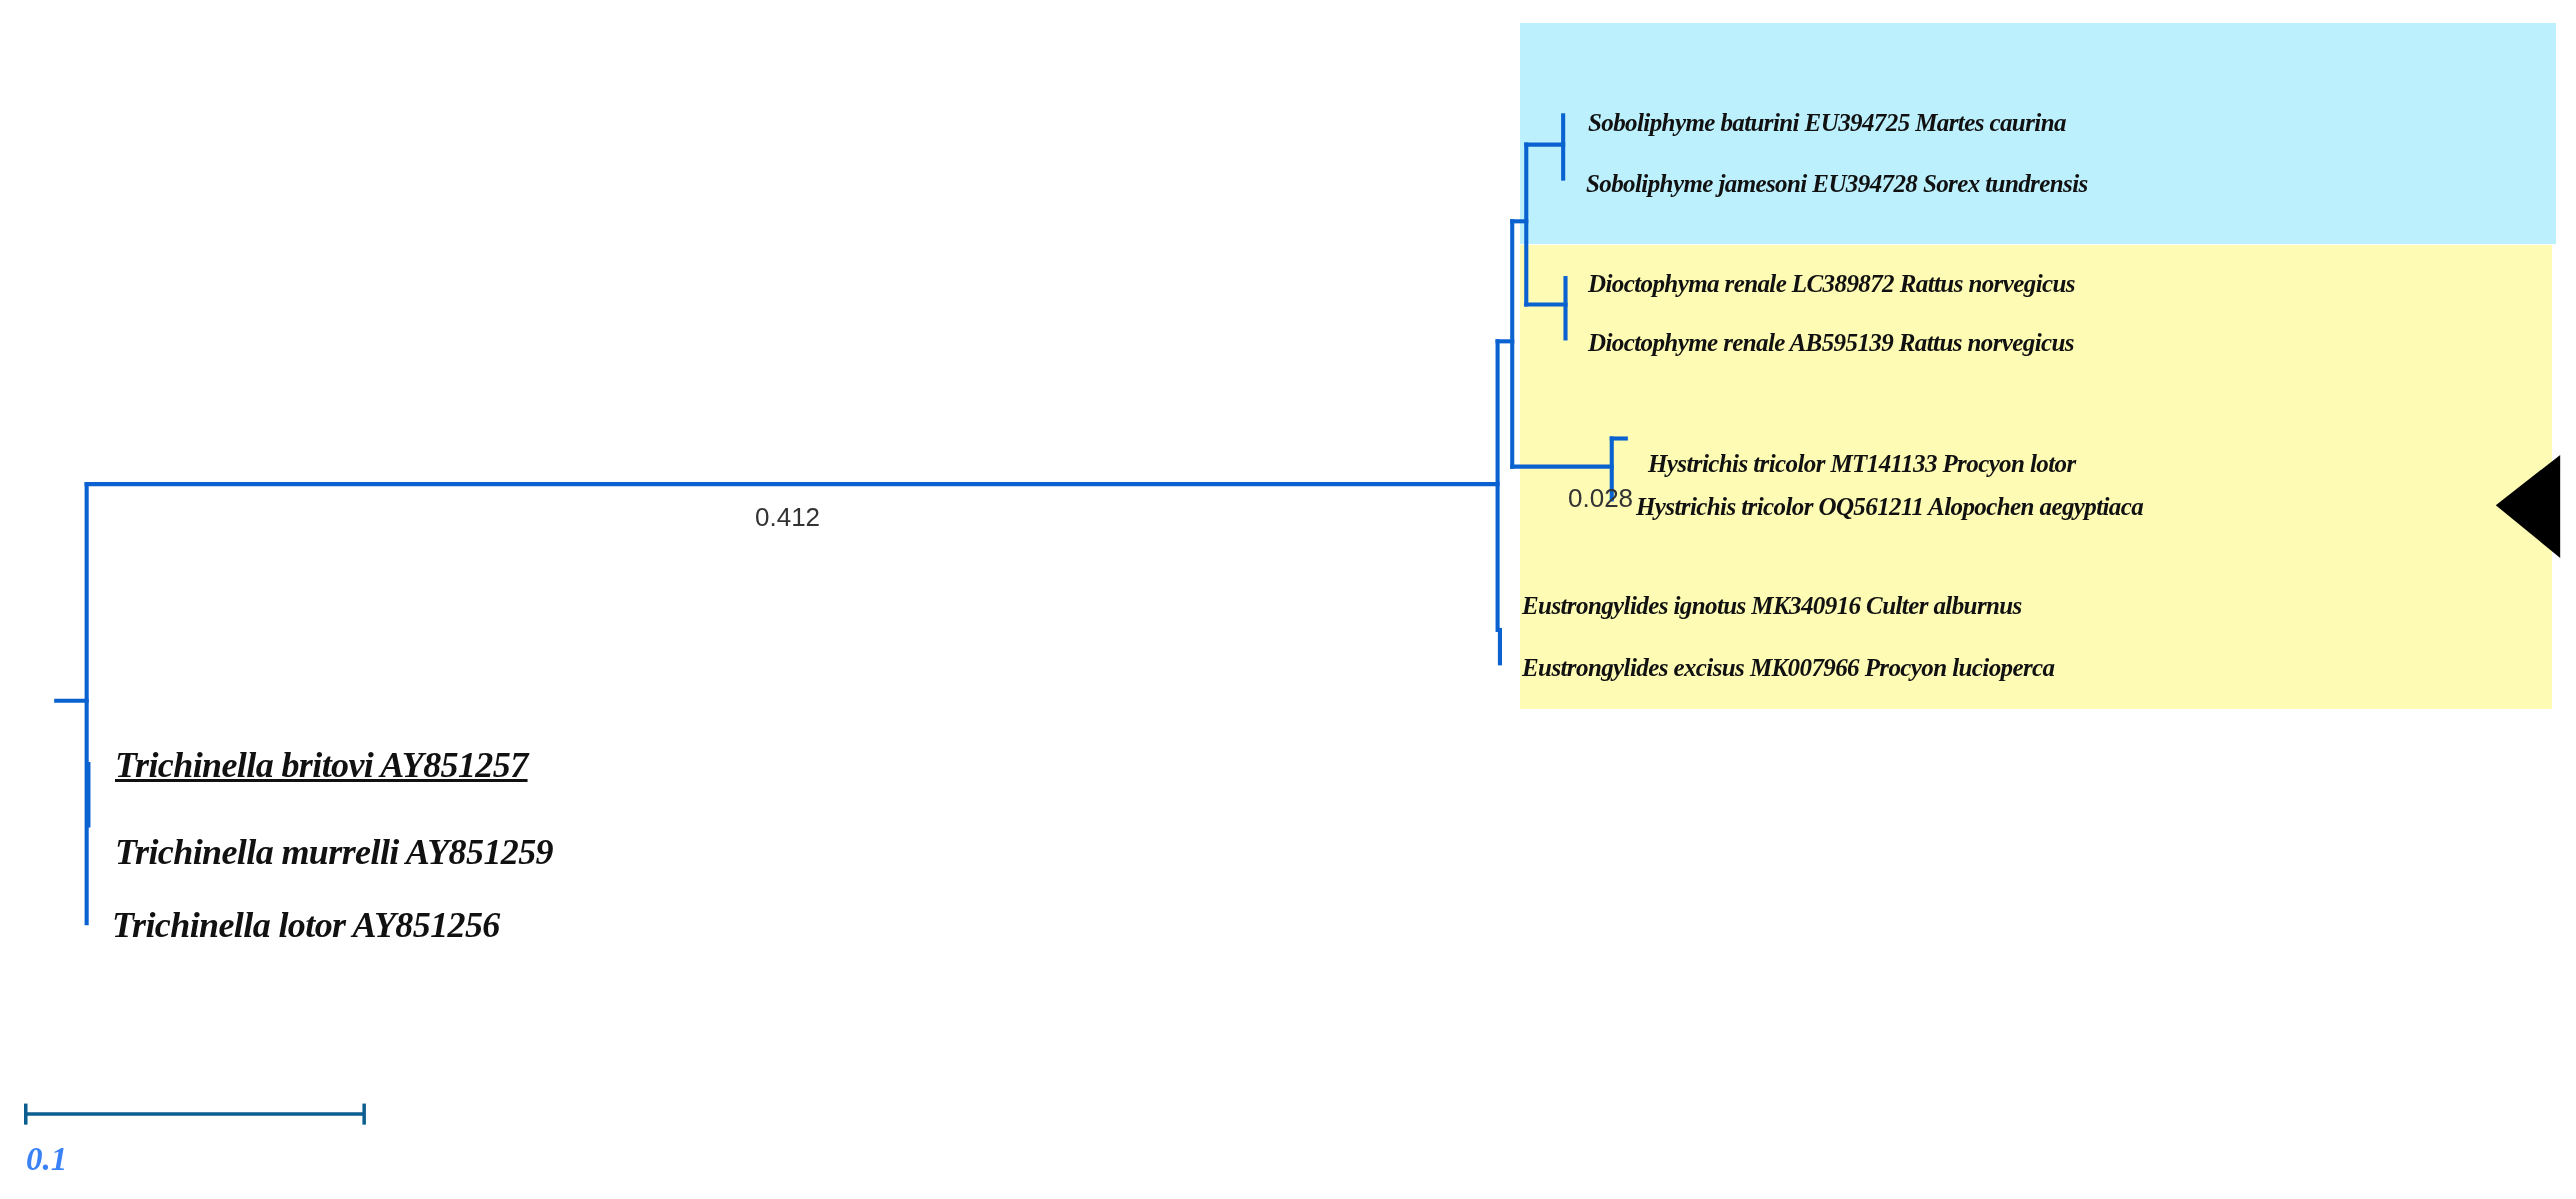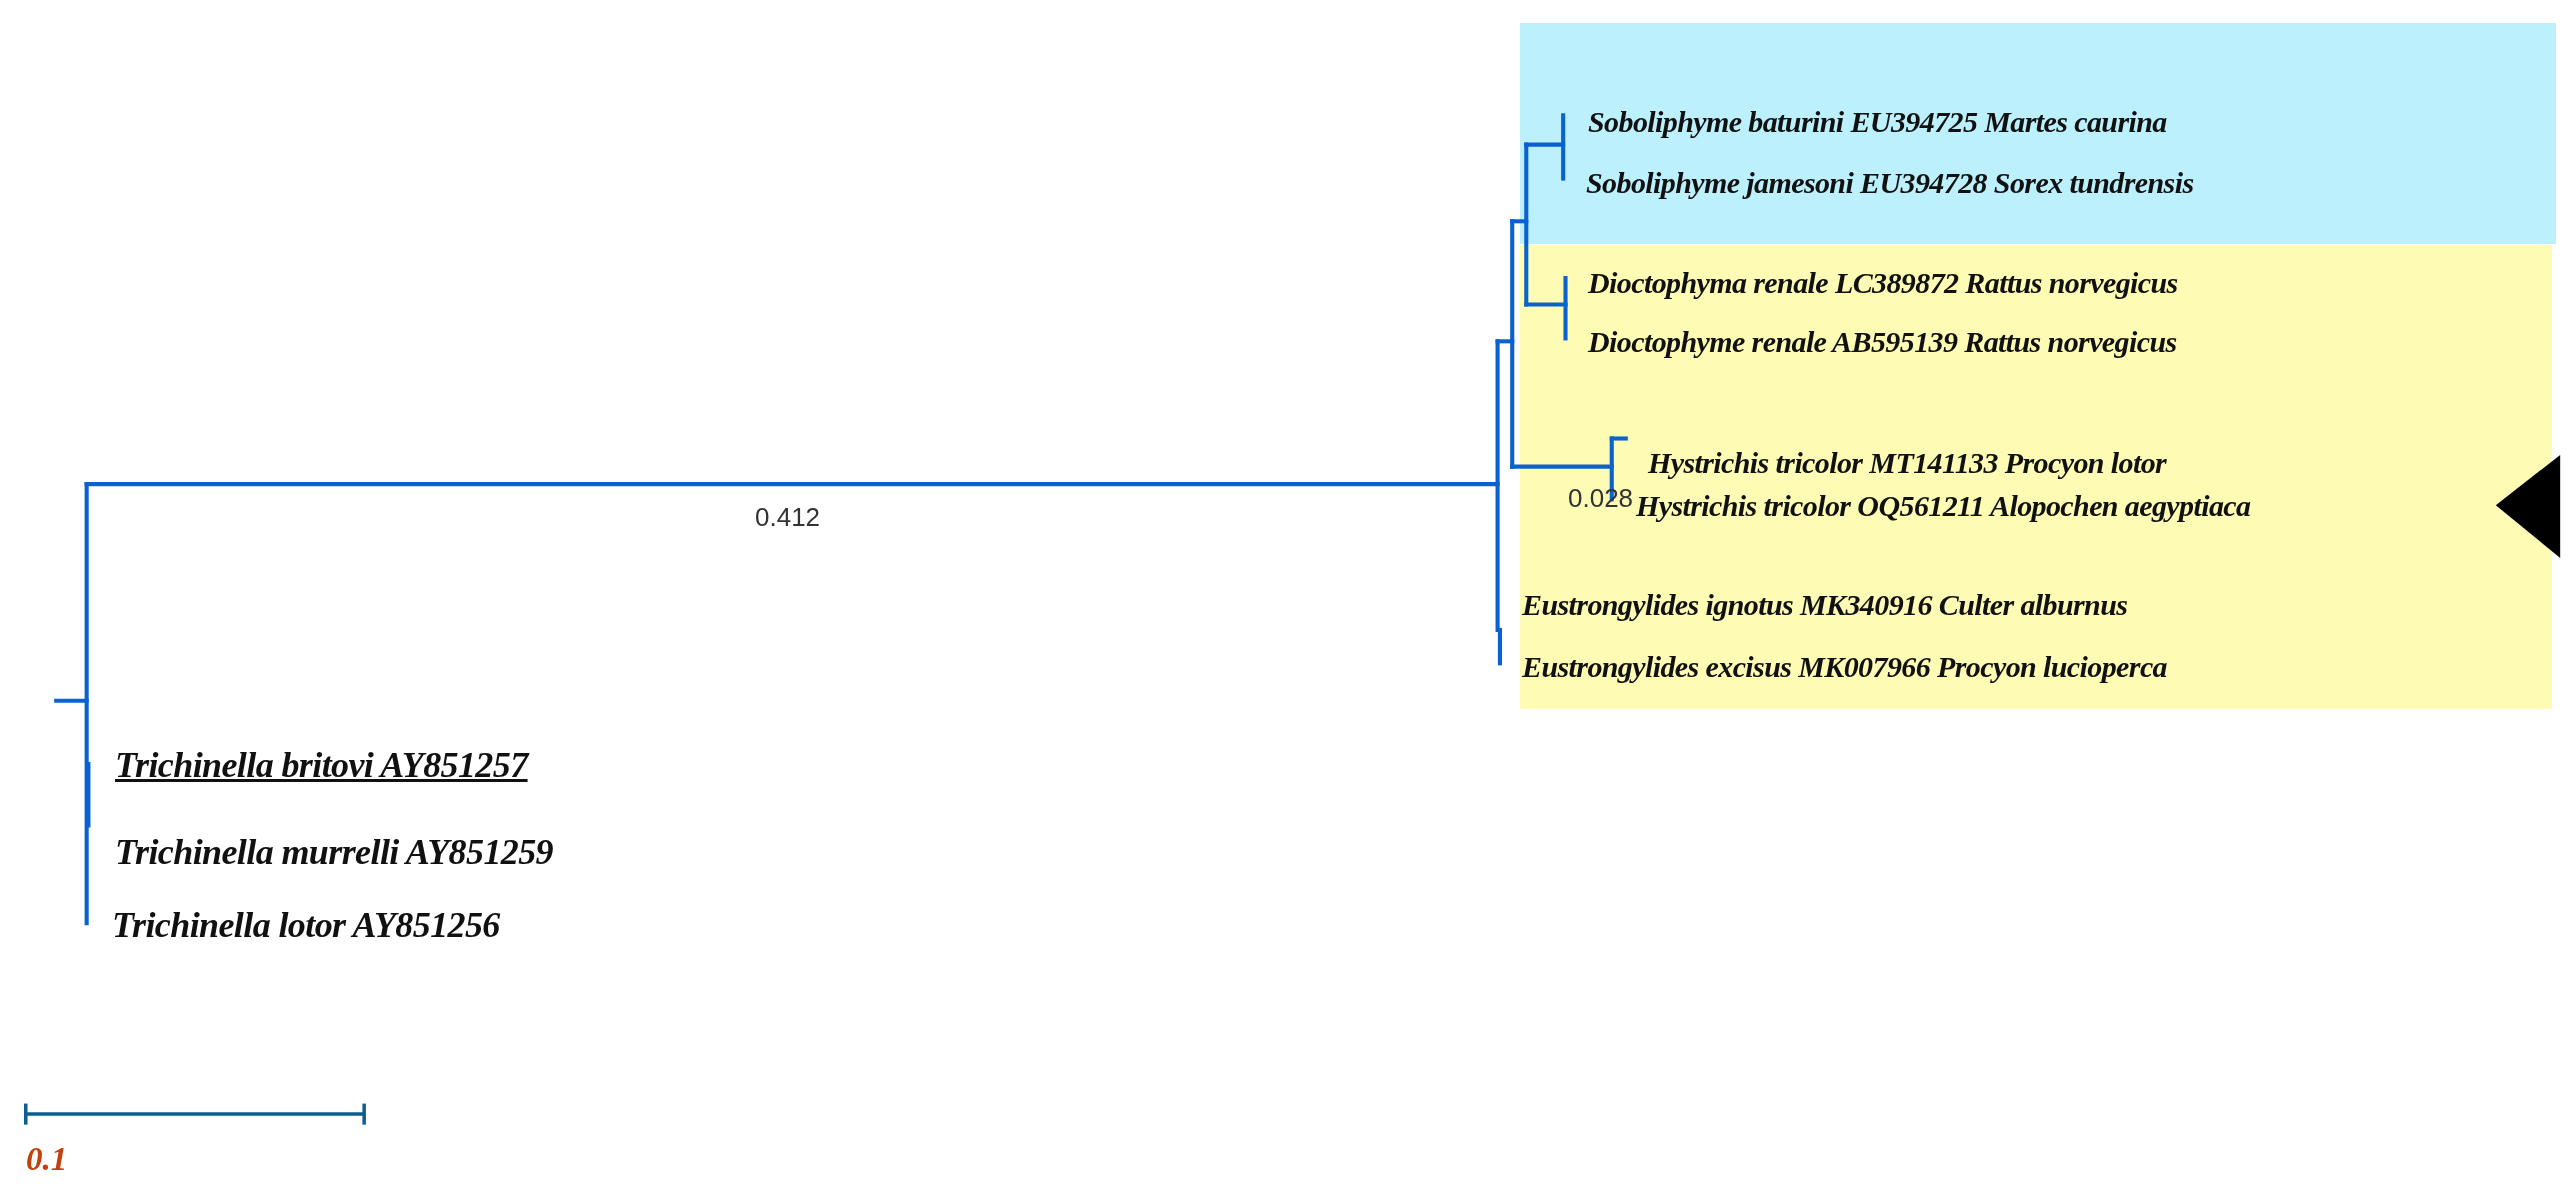--- a/index.html
+++ b/index.html
@@ -4,21 +4,21 @@
 <style>
   html, body { margin: 0; padding: 0; background: #ffffff; }
   body { width: 2576px; height: 1199px; position: relative; overflow: hidden; }
   #tree-svg { position: absolute; left: 0; top: 0; width: 2576px; height: 1199px; }
   .clade-box { position: absolute; }
   .taxon-label {
     position: absolute;
     font-family: "Liberation Serif", "DejaVu Serif", serif;
     font-style: italic;
     font-weight: bold;
-    font-size: 30px;
+    font-size: 25px;
     line-height: 1;
     color: #111111;
     white-space: nowrap;
     transform: translateY(-50%);
     letter-spacing: -0.6px;
   }
   .taxon-label.large { font-size: 36px; }
   .branch-length {
     position: absolute;
     font-family: "Liberation Sans", "DejaVu Sans", sans-serif;
@@ -27,21 +27,21 @@
     line-height: 1;
     white-space: nowrap;
     transform: translateY(-50%);
   }
   .scale-label {
     position: absolute;
     font-family: "Liberation Serif", "DejaVu Serif", serif;
     font-style: italic;
     font-weight: bold;
     font-size: 33px;
-    color: #c2410c;
+    color: #3b82f6;
     line-height: 1;
     transform: translateY(-50%);
   }
 </style>
 </head>
 <body>
 
 <div id="highlight-layer">
     <div class="clade-box" style="left: 1520px; top: 23.4px; width: 1036px; height: 221px; background: rgb(189, 240, 253);"></div>
     <div class="clade-box" style="left: 1520px; top: 245px; width: 1032px; height: 464px; background: rgb(253, 251, 180);"></div>

